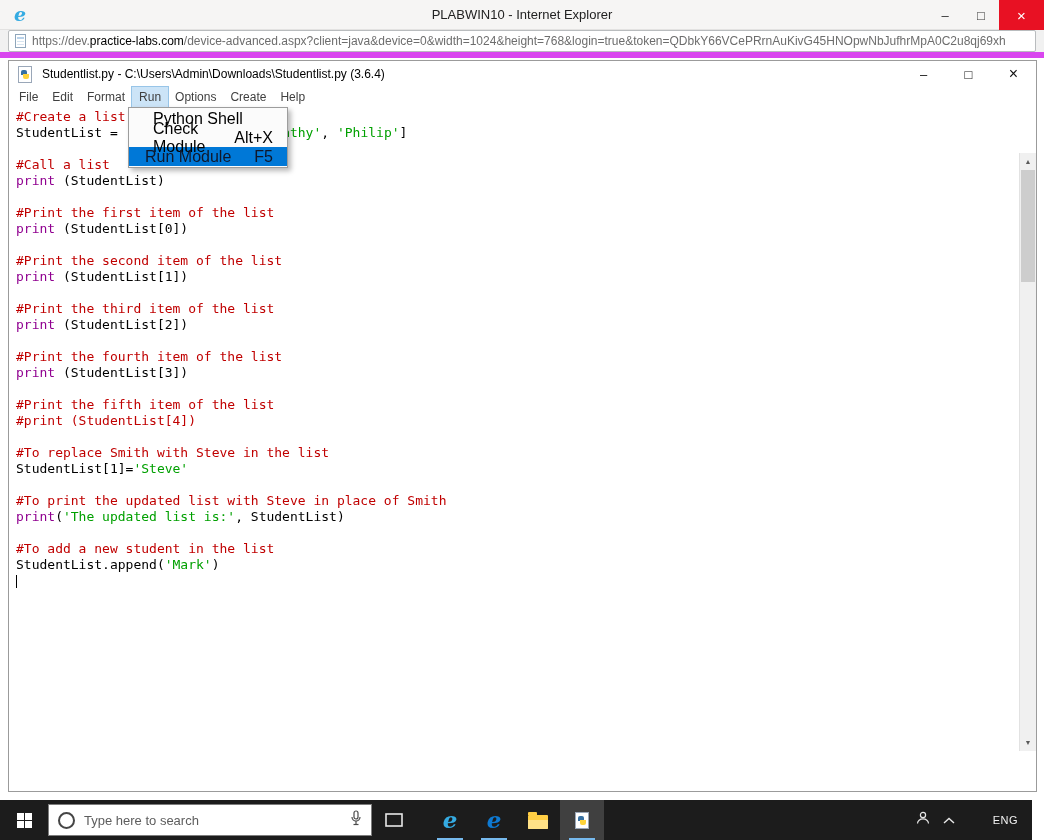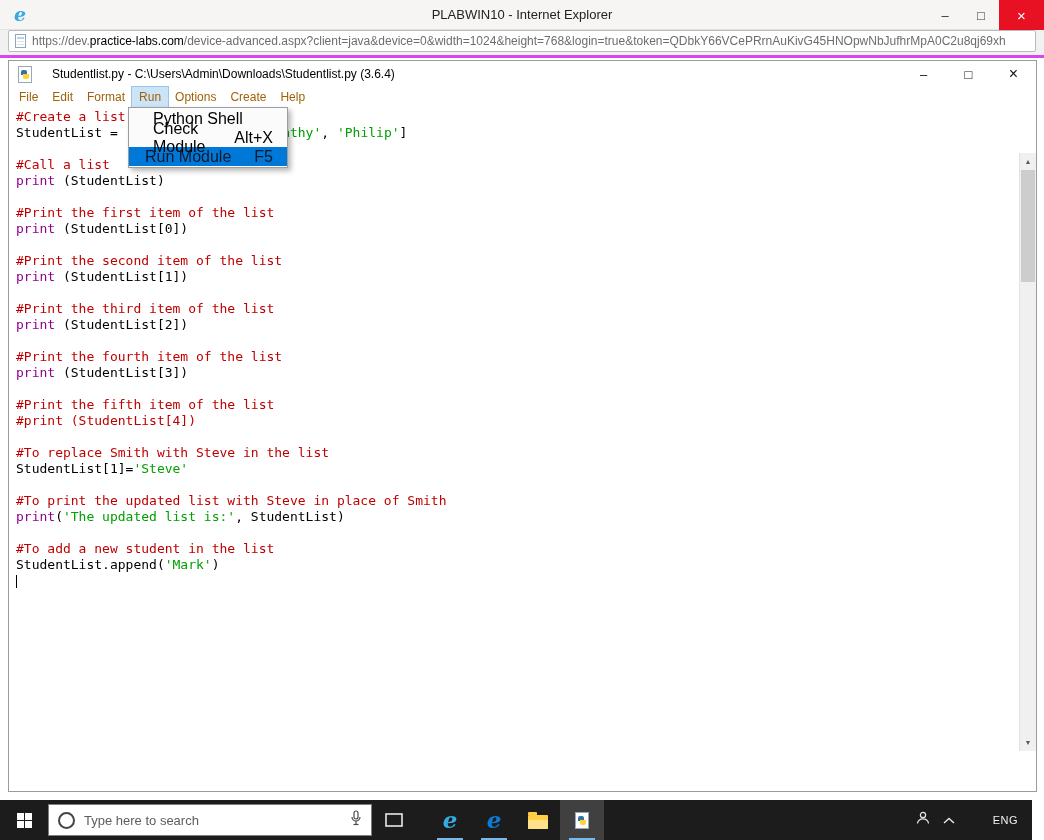--- a/index.html
+++ b/index.html
@@ -8,41 +8,41 @@
   .screen { position:relative; width:1044px; height:840px; overflow:hidden; background:#fff; }
 
   
   .ie-titlebar { position:absolute; top:0; left:0; right:0; height:30px; background:#f6f5f4; border-bottom:1px solid #e3e2e1; }
   .ie-logo { position:absolute; left:10px; top:4px; width:20px; height:20px; font-family:"DejaVu Serif", serif; font-style:italic; font-weight:bold; font-size:19px; color:#35abe2; line-height:20px; text-align:center; }
   .ie-title { position:absolute; left:0; right:0; top:0; height:30px; line-height:30px; text-align:center; font-size:13px; color:#222; }
   .ie-controls { position:absolute; right:0; top:0; height:30px; display:flex; }
   .ie-ctrl { width:36px; height:30px; display:flex; align-items:center; justify-content:center; font-size:13px; color:#333; }
   .ie-ctrl.close { width:45px; background:#e81123; color:#fff; font-size:15px; }
 
-  .ie-addressbar { position:absolute; top:30px; left:0; right:0; height:28px; background:#f1f1f1; border-bottom:3px solid #d946ef; display:flex; align-items:flex-start; padding:0 8px; }
+  .ie-addressbar { position:absolute; top:30px; left:0; right:0; height:28px; background:#f1f1f1; border-bottom:6px solid #d946ef; display:flex; align-items:flex-end; padding:0 8px; }
   .address-field { flex:1; height:22px; background:#fff; border:1px solid #b9bcbe; border-radius:2px; display:flex; align-items:center; padding:0 6px; gap:6px; overflow:hidden; }
   .page-doc-icon { width:11px; height:14px; border:1px solid #8fa6bb; background:#fff; position:relative; flex:0 0 auto; }
   .page-doc-icon::before { content:''; position:absolute; left:1px; top:2px; right:1px; height:2px; background:#b9d2ea; }
   .page-doc-icon::after { content:''; position:absolute; left:1px; top:6px; right:1px; height:1px; background:#d7e4f0; box-shadow:0 3px 0 #d7e4f0; }
   .url-text { font-size:12px; white-space:nowrap; overflow:hidden; color:#6d6d6d; }
   .url-text .domain { color:#000; }
 
   
   .viewport { position:absolute; top:59px; left:0; right:0; bottom:40px; background:#fff; }
 
   
   .idle { position:absolute; top:1px; left:8px; width:1029px; height:732px; background:#fff; border:1px solid #9b9b9b; }
-  .idle-titlebar { position:absolute; top:0; left:0; right:0; height:26px; background:#fff; display:flex; align-items:center; padding-left:9px; gap:20px; }
+  .idle-titlebar { position:absolute; top:0; left:0; right:0; height:26px; background:#fff; display:flex; align-items:center; padding-left:9px; gap:10px; }
   .idle-title { font-size:12px; color:#000; }
   .idle-controls { margin-left:auto; display:flex; height:26px; }
   .idle-ctrl { width:45px; height:26px; display:flex; align-items:center; justify-content:center; font-size:13px; color:#111; }
   .idle-ctrl.close { font-size:16px; }
 
   .idle-menubar { position:absolute; top:26px; left:0; right:0; height:20px; display:flex; align-items:stretch; padding-left:3px; font-size:12px; background:#fff; }
-  .menu-item { padding:0 7px; display:flex; align-items:center; color:#a16207; }
+  .menu-item { padding:0 7px; display:flex; align-items:center; color:#404040; }
   .menu-item.active { background:#cce4f7; outline:1px solid #98c5e8; }
 
   .idle-editor { position:absolute; top:46px; left:0; right:0; bottom:20px; background:#fff; overflow:hidden; }
   .code { position:absolute; top:2px; left:7px; right:22px; font-family:"DejaVu Sans Mono","Liberation Mono",monospace; font-size:13px; line-height:16px; white-space:pre; }
   .code-line { height:16px; }
   .tok-txt { color:#000000; }
   .tok-com { color:#c00000; }
   .tok-str { color:#00a000; }
   .tok-blt { color:#900090; }
   .caret { display:inline-block; width:1px; height:13px; background:#000; vertical-align:middle; }

